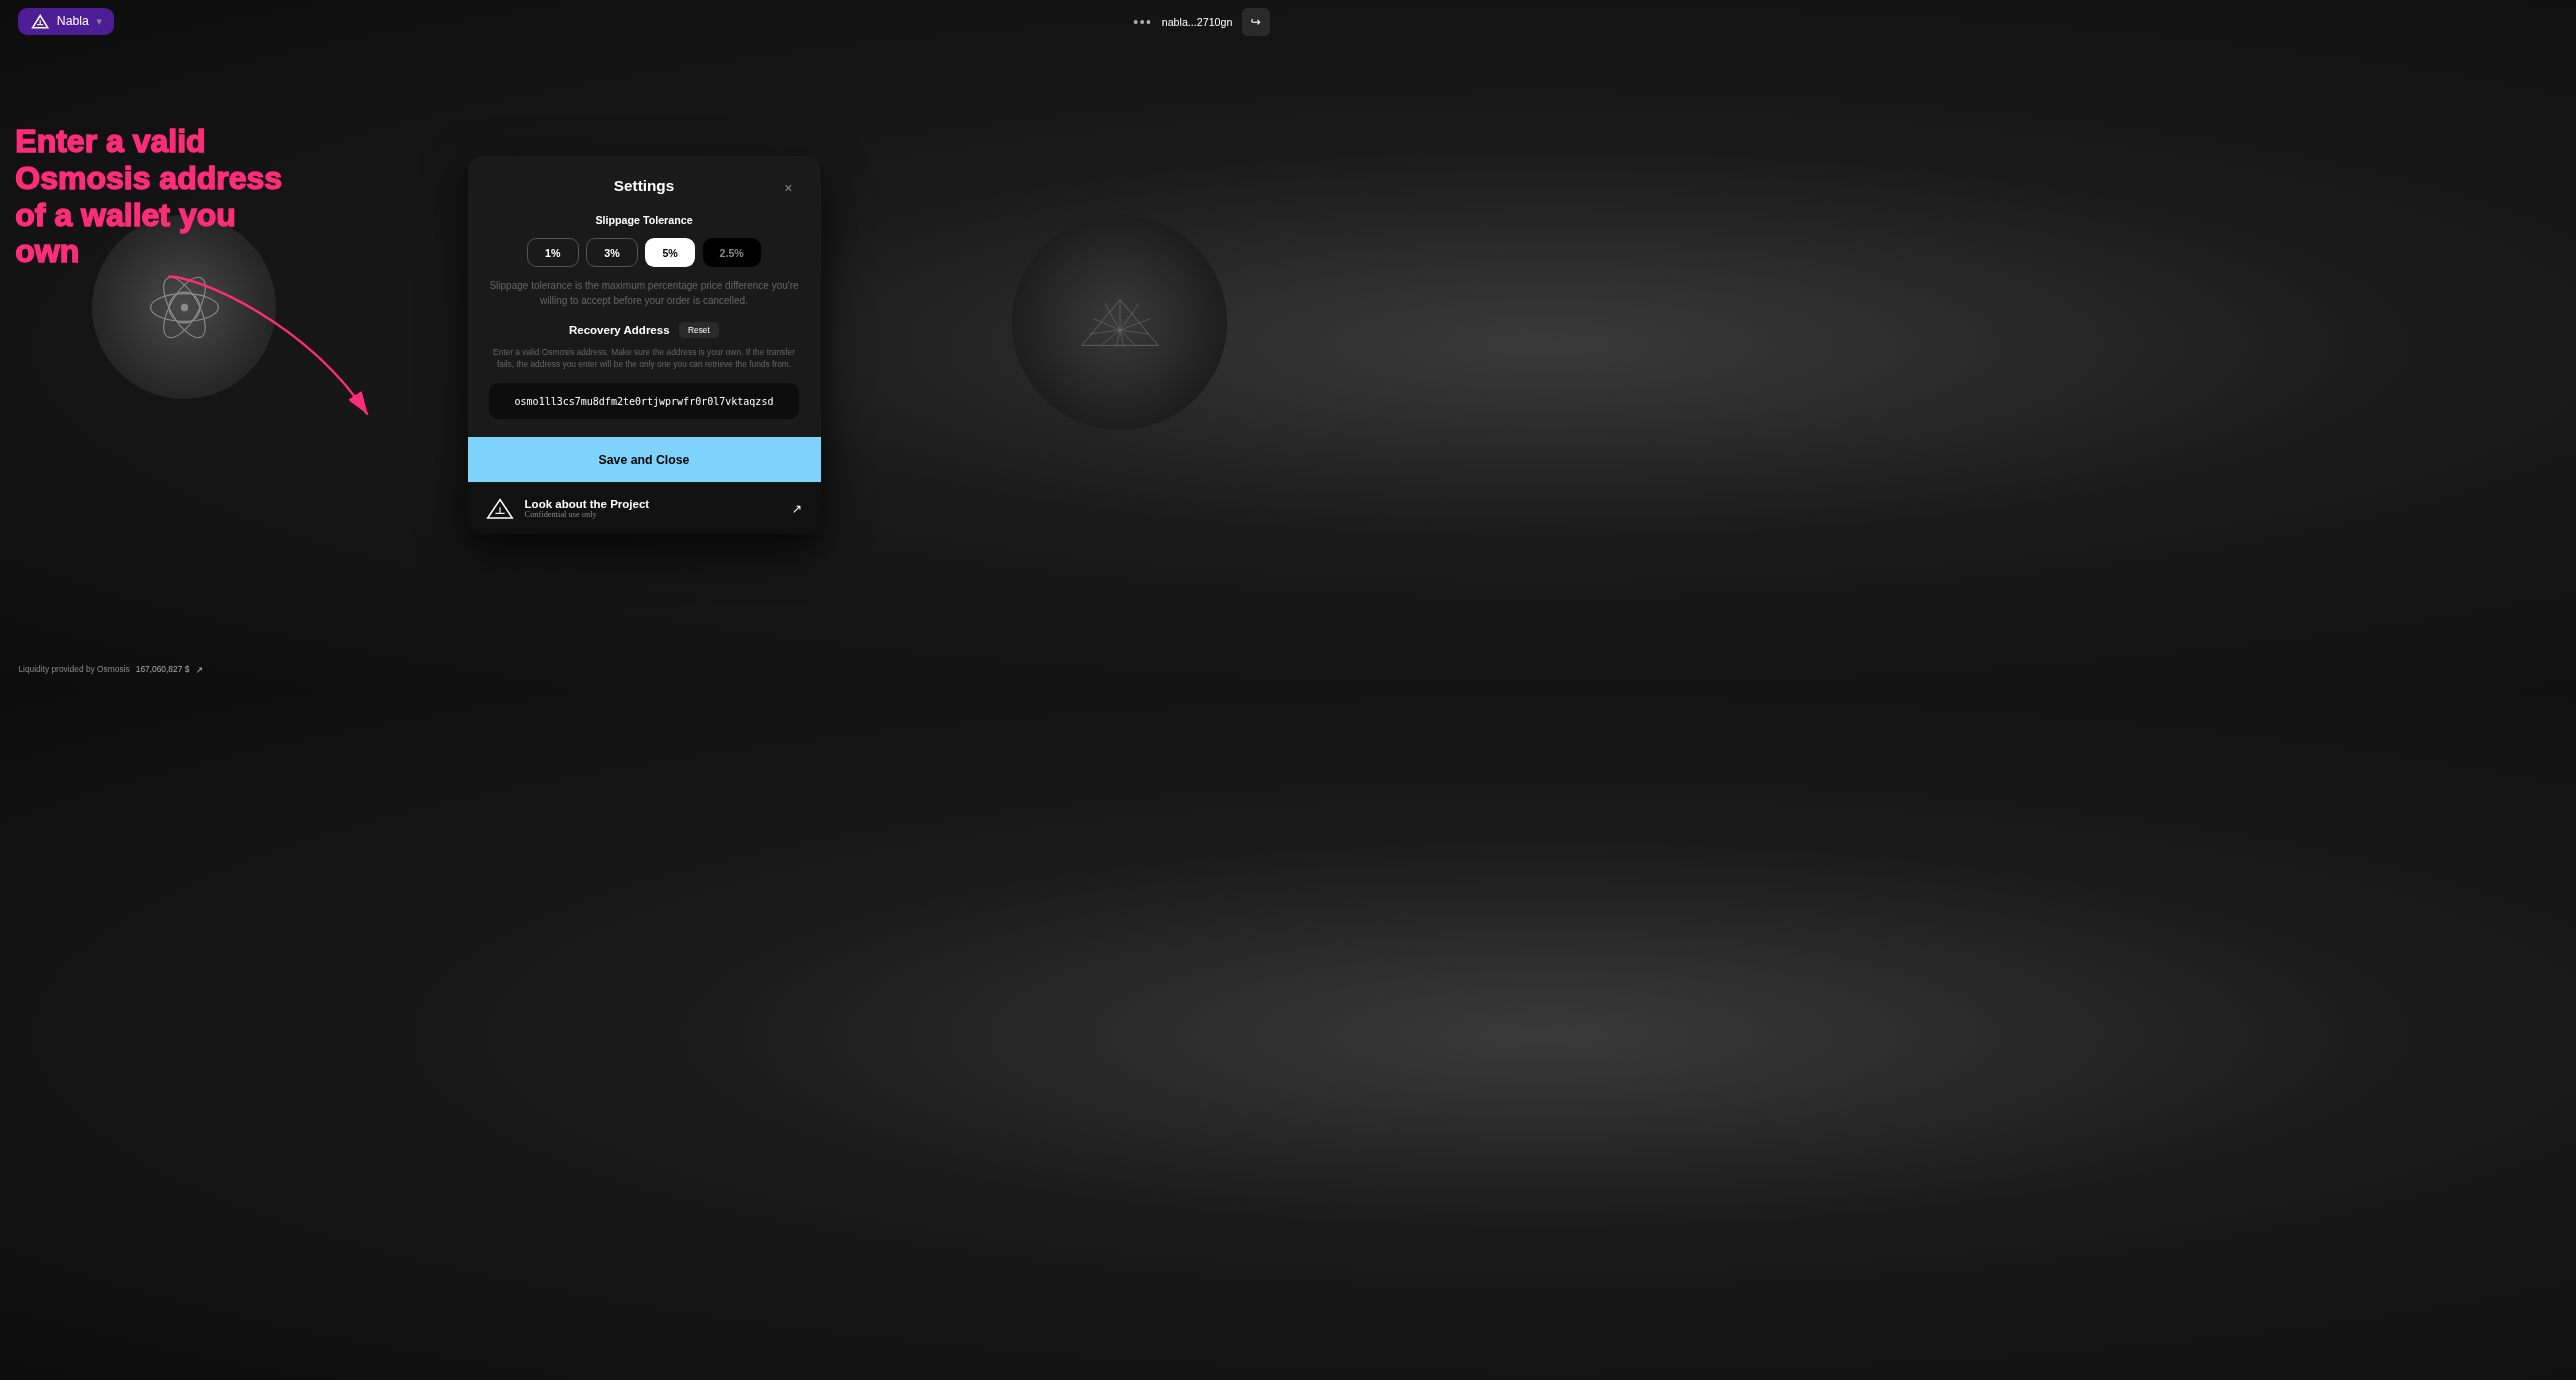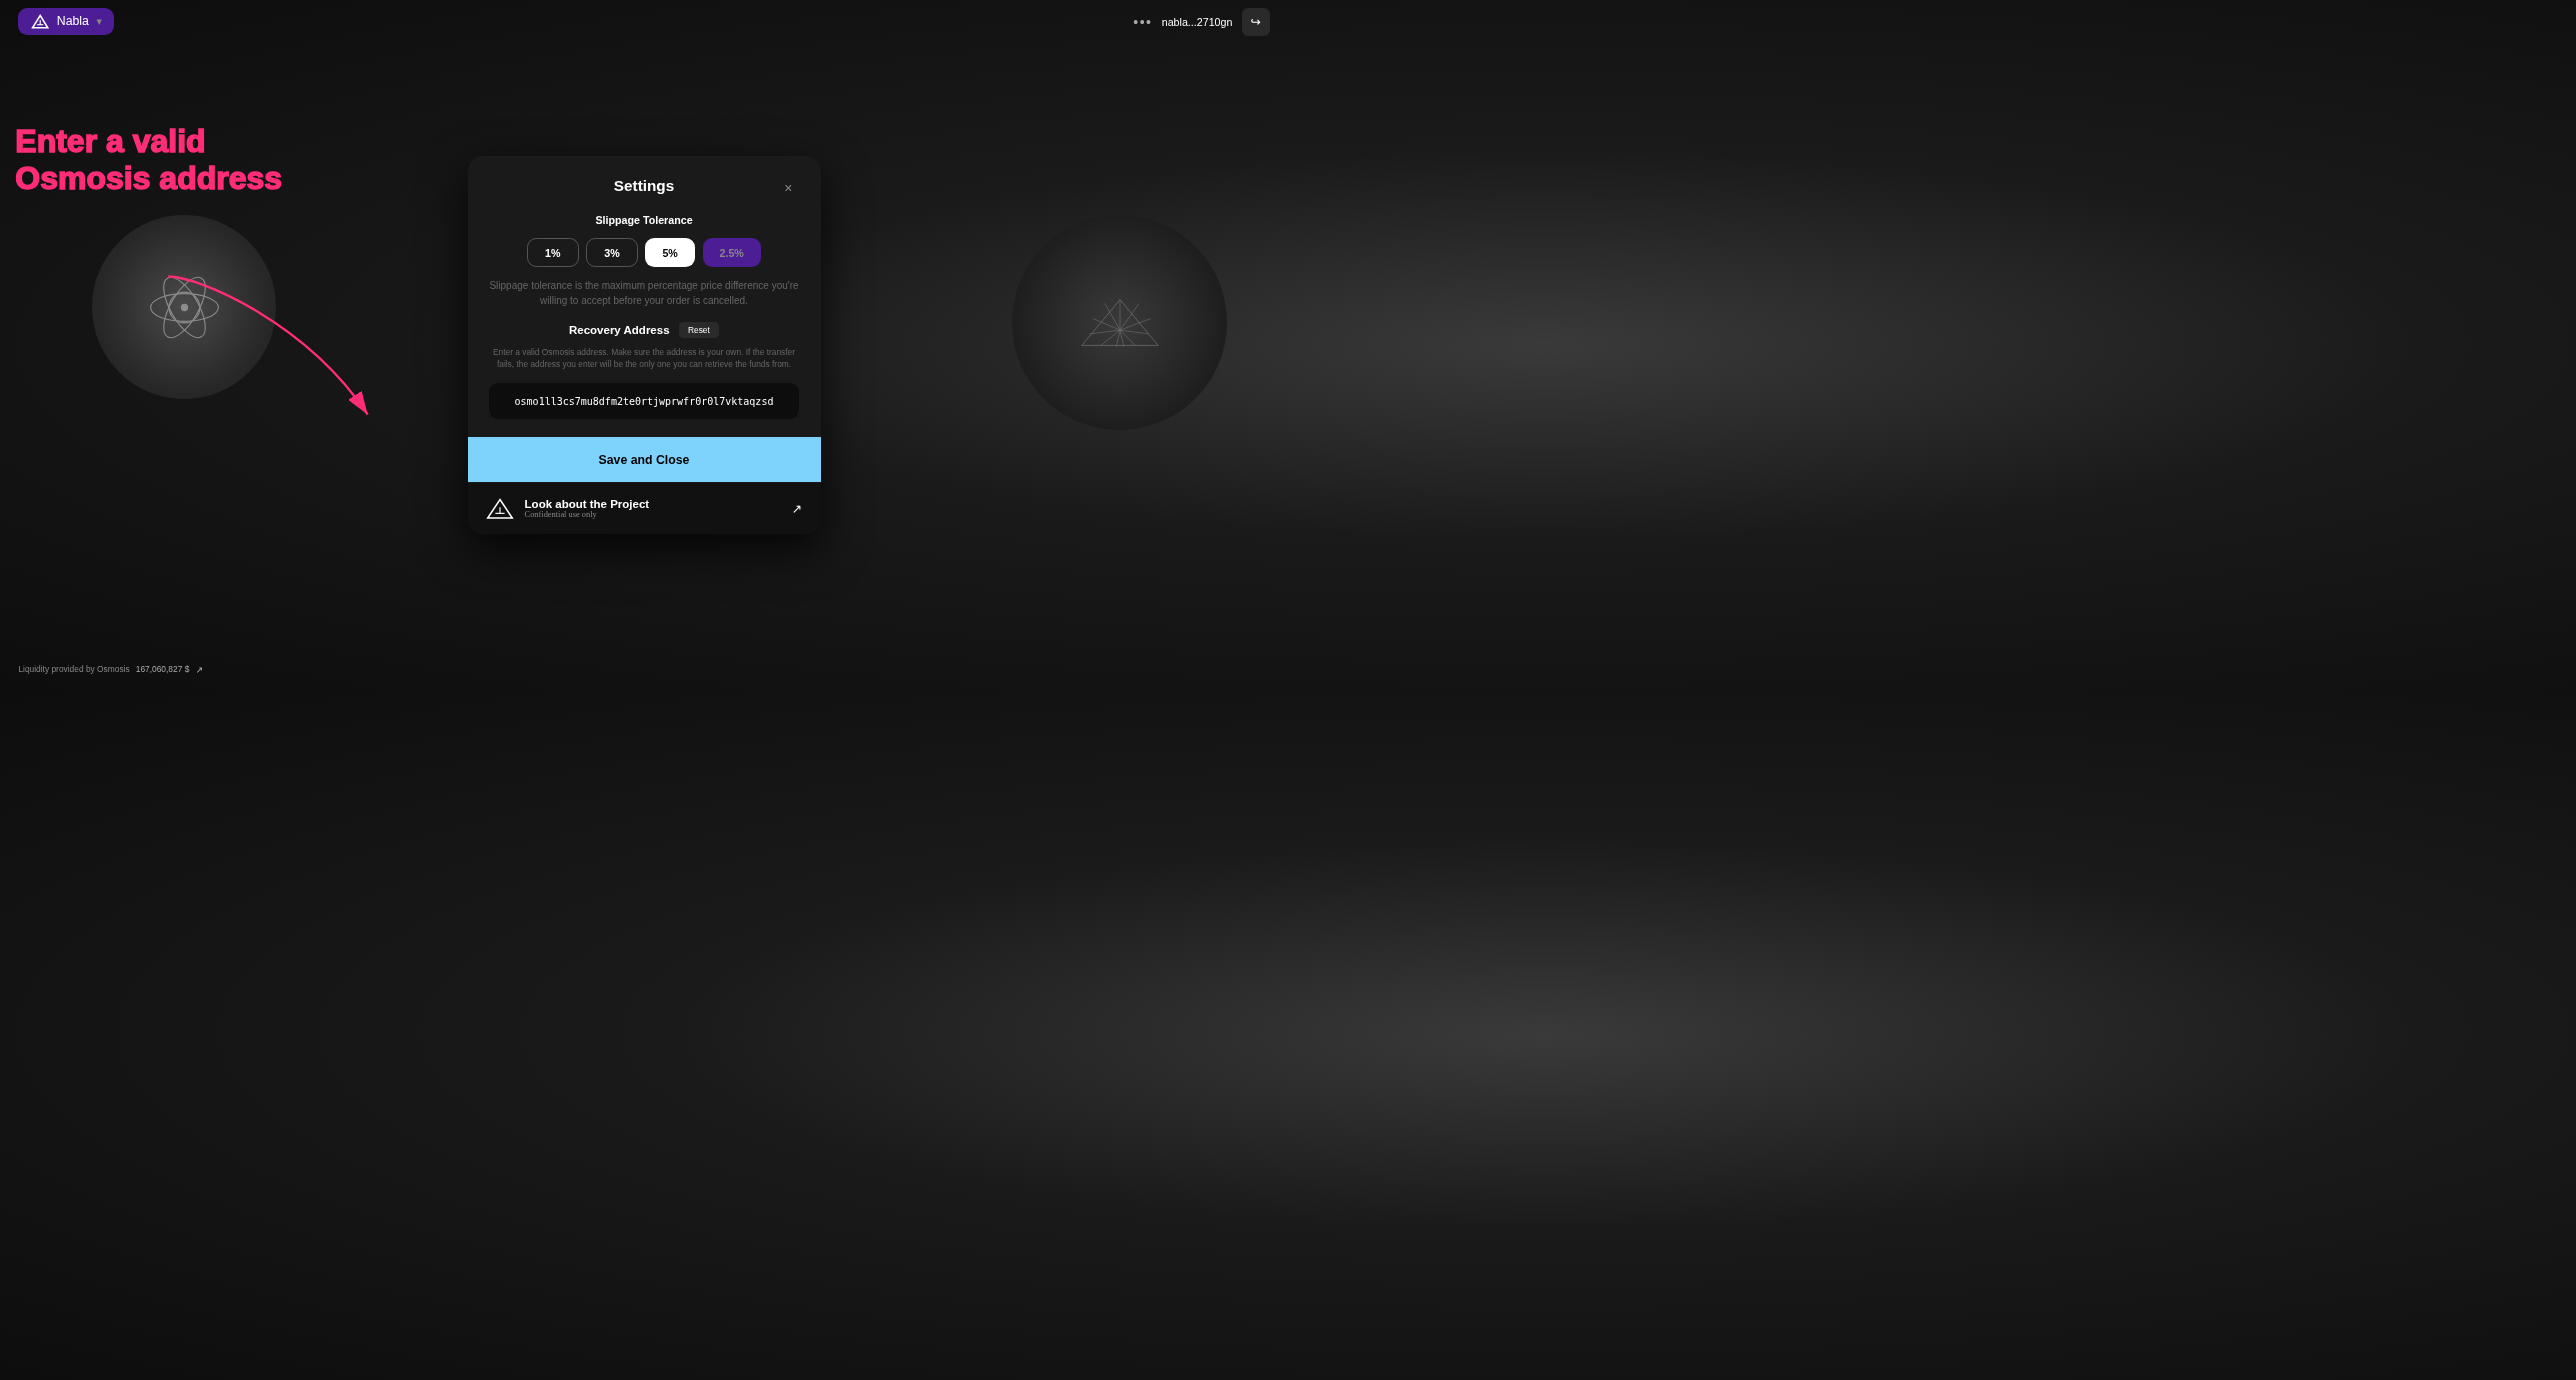--- a/index.html
+++ b/index.html
@@ -230,21 +230,21 @@
       border: 1.2px solid #555;
       color: #fff;
     }
 
     .slip-btn.active {
       background: #ffffff;
       color: #000;
     }
 
     .slip-btn.custom {
-      background: #4c1d95;
+      background: #000000;
       color: #888;
       border: none;
     }
 
     .slippage-desc {
       color: #666;
       font-size: 10px;
       text-align: center;
       line-height: 1.5;
       margin-bottom: 14px;
@@ -411,20 +411,21 @@
     <line x1="60" y1="50" x2="80" y2="70" stroke="#aaa" stroke-width="0.8"></line>
     <line x1="60" y1="50" x2="98" y2="55" stroke="#aaa" stroke-width="0.8"></line>
     <line x1="60" y1="50" x2="100" y2="35" stroke="#aaa" stroke-width="0.8"></line>
     <line x1="60" y1="50" x2="85" y2="15" stroke="#aaa" stroke-width="0.8"></line>
   </svg>
 </div>
 
 <div class="annotation-text">
   <span>Enter a valid</span><br>
   <span>Osmosis address</span><br>
+  <span>of a wallet you own</span>
 </div>
 
 <svg class="annotation-arrow" width="230" height="169" viewBox="0 0 300 220">
   <defs>
     <marker id="arrowhead" markerWidth="10" markerHeight="7" refX="10" refY="3.5" orient="auto">
       <polygon points="0 0, 10 3.5, 0 7" fill="#ff2d78"></polygon>
     </marker>
   </defs>
   <path d="M 20,20 C 60,20 200,80 280,200" stroke="#ff2d78" stroke-width="3" fill="none" marker-end="url(#arrowhead)"></path>
 </svg>

